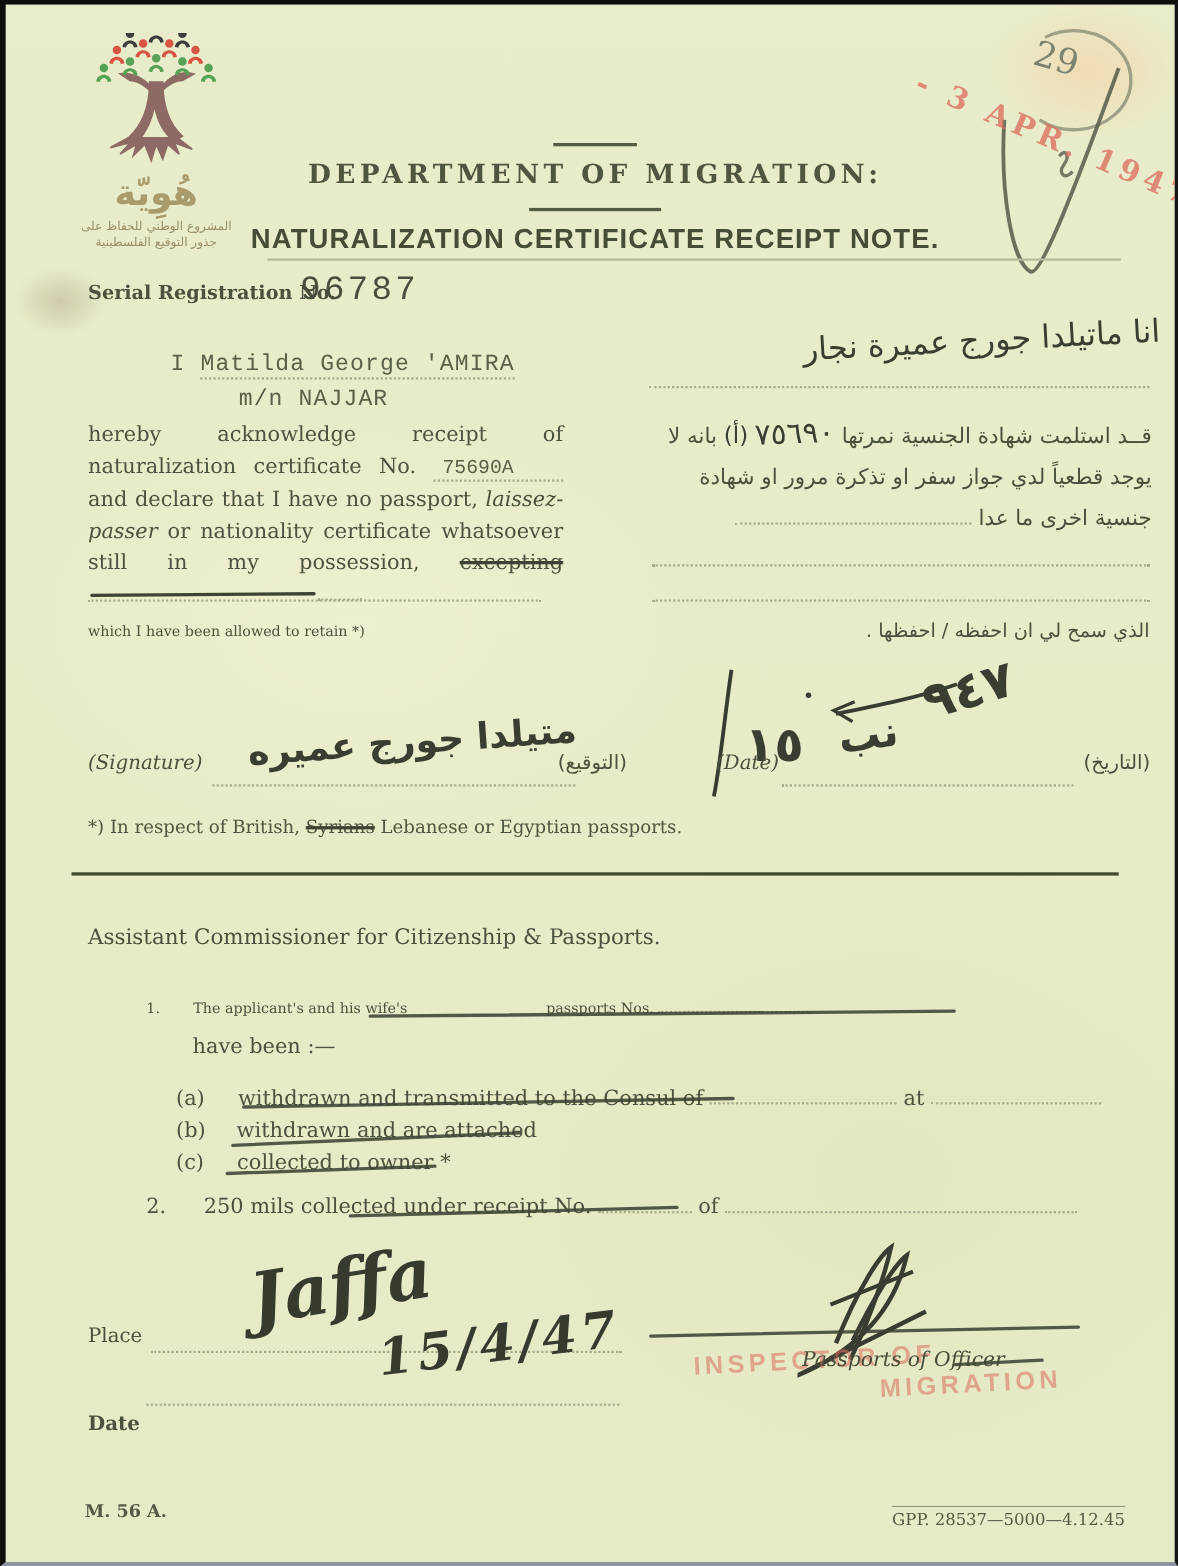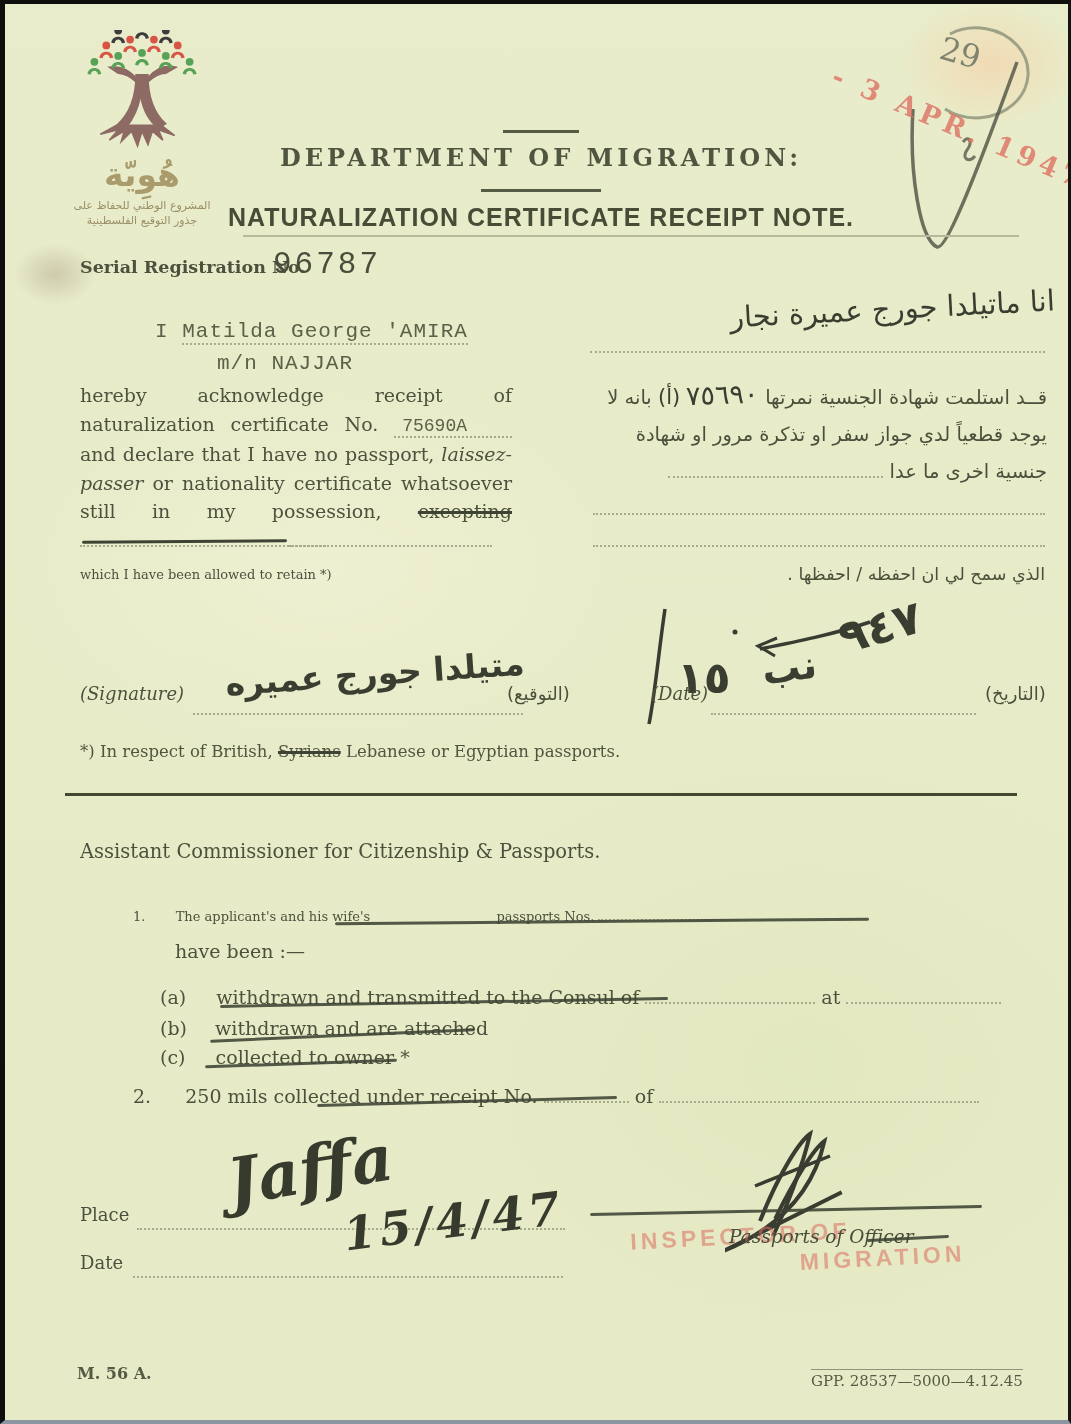--- a/index.html
+++ b/index.html
@@ -234,21 +234,21 @@
     <span>250 mils collected</span>
     <span>under receipt No.</span>
     <span class="dots" style="width:85px;"></span>
     <span>of</span>
     <span class="dots" style="width:320px;"></span>
   </div>
   <div class="penline" style="left:312px;top:1096px;width:300px;transform:rotate(-1.5deg);"></div>
 
   <div class="abs serif lbl" style="left:75px;top:1200px;">Place</div>
   <div class="abs dotline" style="left:132px;top:1224px;width:428px;"></div>
-  <div class="abs serif lbl" style="left:75px;top:1248px;">Date</div>
+  <div class="abs serif lbl" style="left:75px;top:1280px;font-weight:bold;">Date</div>
   <div class="abs dotline" style="left:128px;top:1272px;width:430px;"></div>
 
   <div class="abs hand nowrap" style="left:222px;top:1128px;font-size:64px;font-weight:bold;transform:rotate(-9deg);">Jaffa</div>
   <div class="abs hand nowrap" style="left:338px;top:1190px;font-size:46px;font-weight:bold;transform:rotate(-7deg);letter-spacing:4px;">15/4/47</div>
 
   <svg class="abs" style="left:720px;top:1122px;" width="140" height="130">
     <path d="M35,95 C55,45 75,15 85,8 C78,40 60,85 48,110" fill="none" stroke="#383c31" stroke-width="4"></path>
     <path d="M55,90 C72,50 90,18 100,10 C95,40 78,90 5,125 L120,60" fill="none" stroke="#383c31" stroke-width="4" transform="rotate(3)"></path>
     <path d="M30,60 L105,30" fill="none" stroke="#383c31" stroke-width="3.5"></path>
   </svg>

